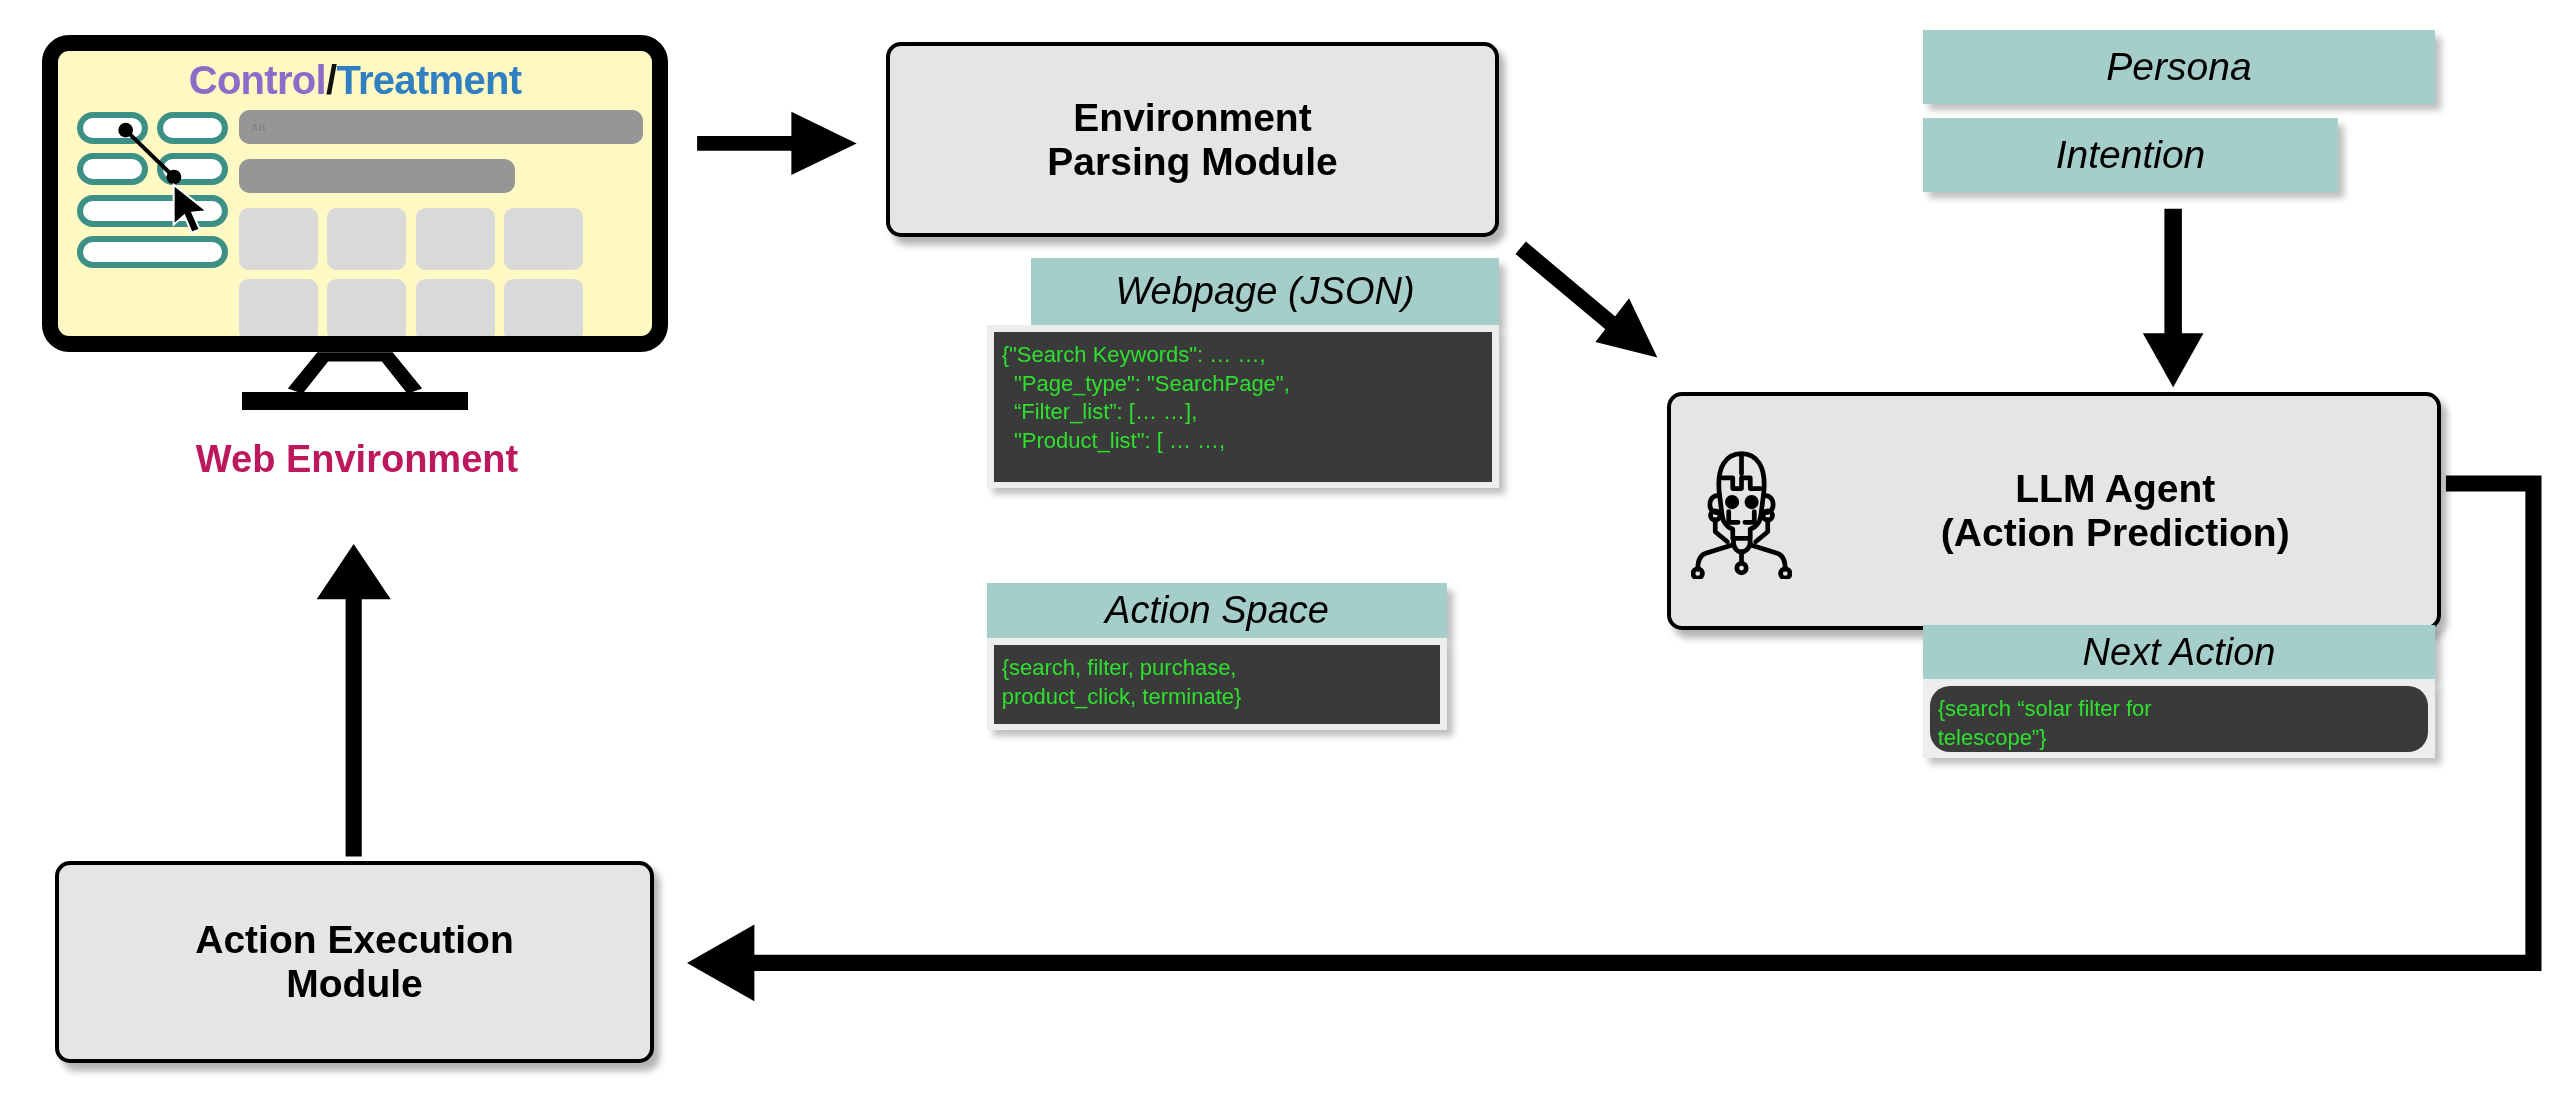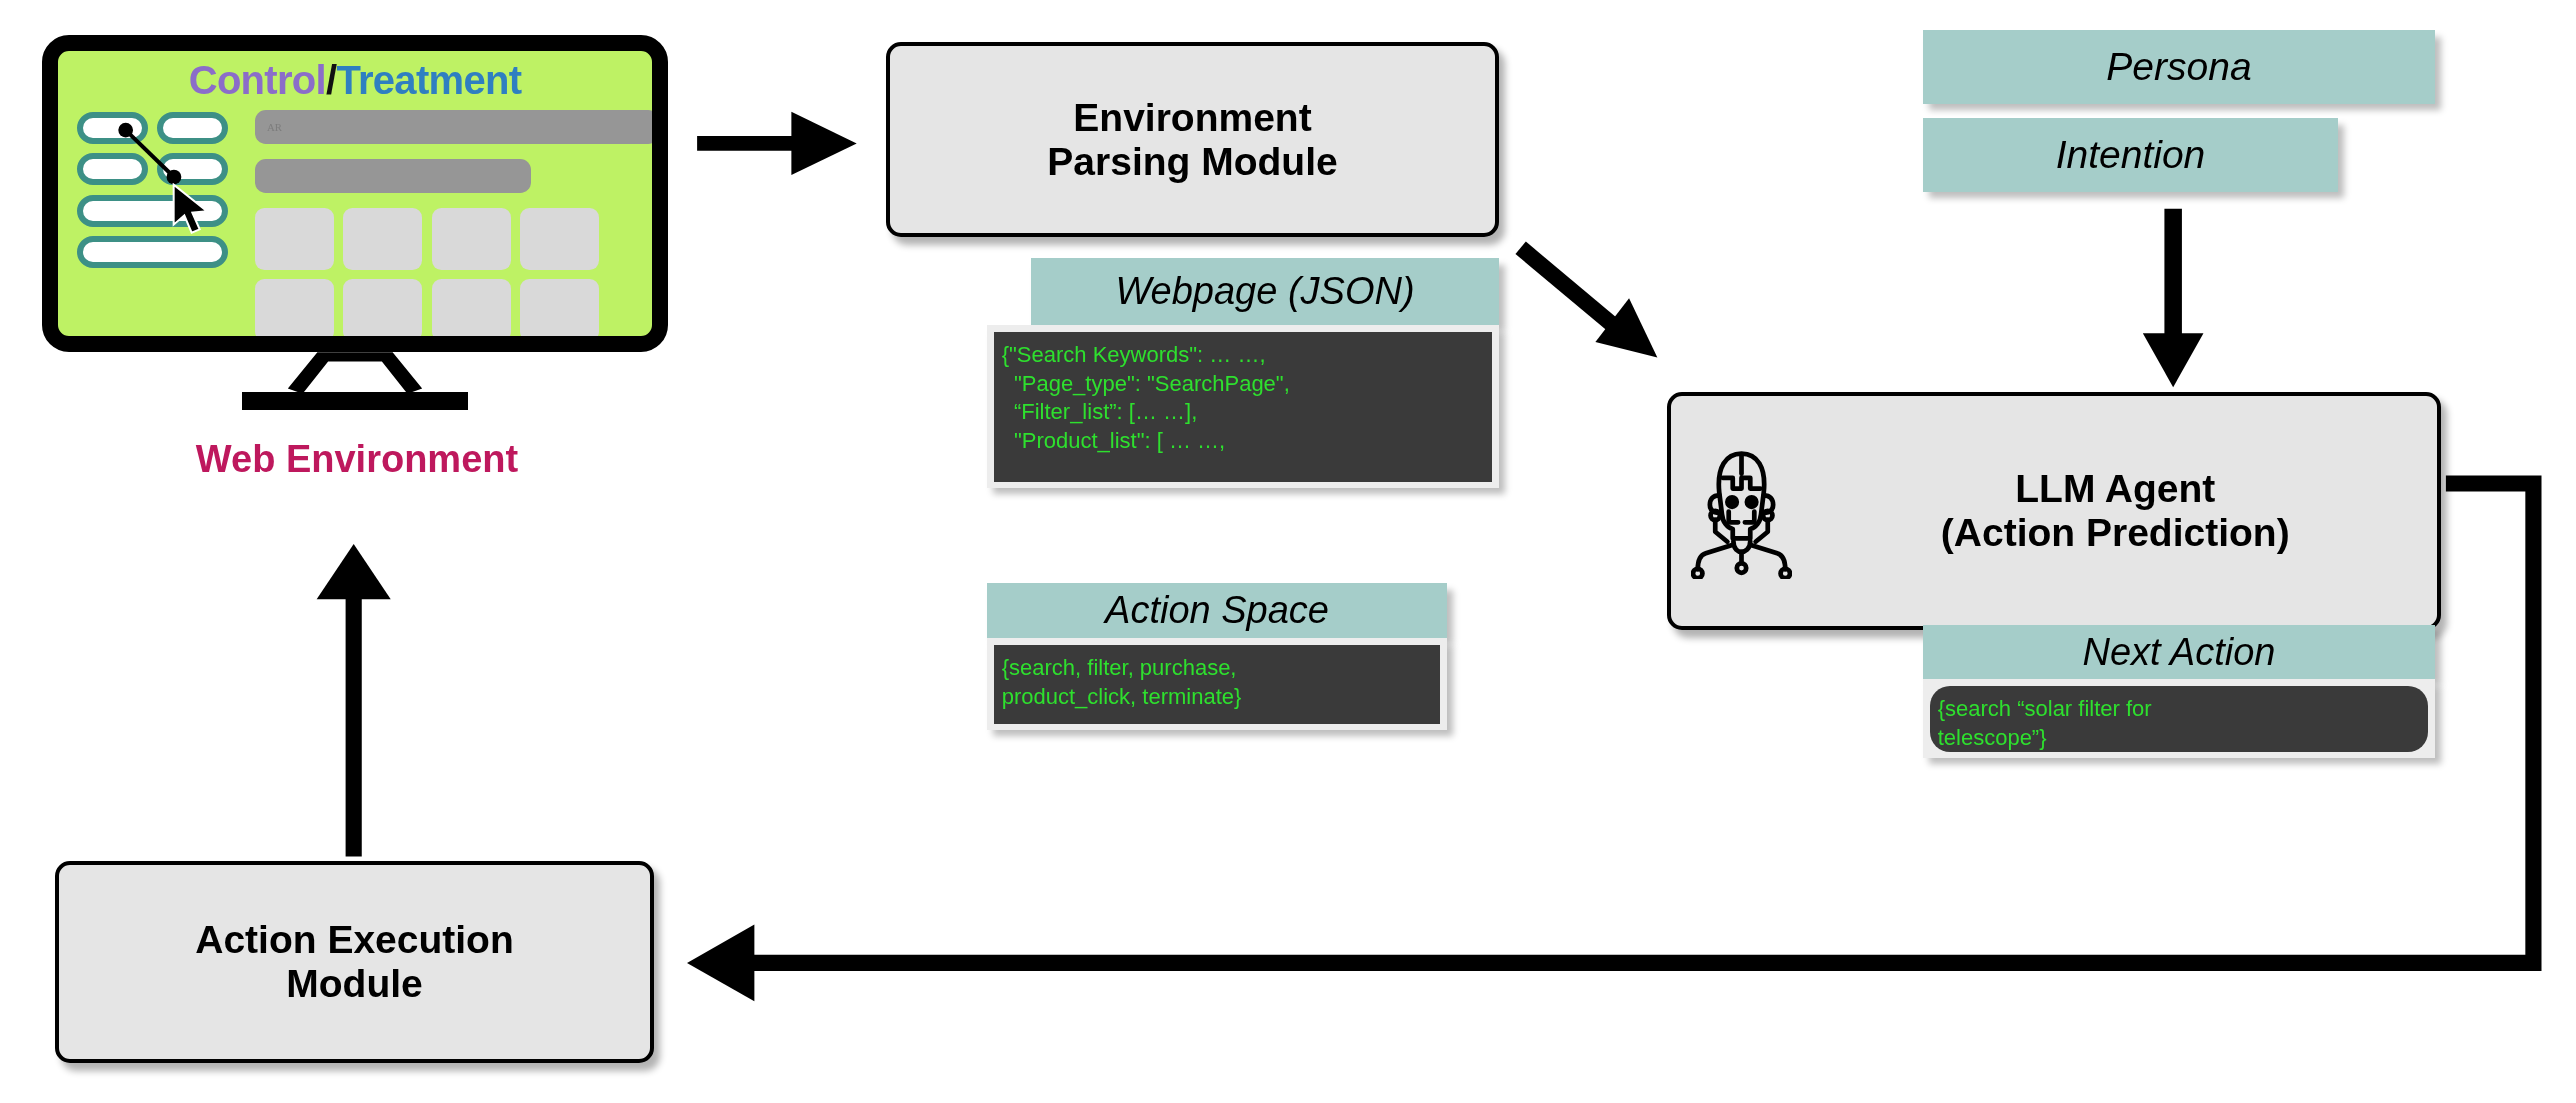--- a/index.html
+++ b/index.html
@@ -9,21 +9,21 @@
     font-family: "Liberation Sans", sans-serif;
     overflow: hidden;
   }
   #stage { position: relative; width: 2576px; height: 1103px; }
 
   
   #monitor-frame {
     position: absolute; left: 42px; top: 35px;
     width: 626px; height: 317px;
     border: 16px solid #000; border-radius: 27px;
-    background: #bef264;
+    background: #fef9c3;
   }
   #screen { position: absolute; inset: 0; overflow: hidden; }
 
   #screen-title {
     position: absolute; left: 0; right: 0; top: 6.7px;
     text-align: center;
     font-size: 40px; font-weight: 700; letter-spacing: -0.7px;
     white-space: nowrap;
   }
   .t-control   { color: #8b6dc9; }
@@ -35,21 +35,21 @@
     border: 6.7px solid #3d9086; border-radius: 27px;
     background: #ffffff; height: 32px;
   }
   .pill-row { display: flex; gap: 9.4px; margin-bottom: 9.4px; }
   .pill-sm { width: 71px; }
   .pill-wide { width: 151px; margin-bottom: 9.4px; }
 
   #cursor-line { position: absolute; left: 19px; top: 61px; width: 155px; height: 114px; }
   #cursor-arrow { position: absolute; left: 113px; top: 132px; width: 40px; height: 54px; }
 
-  #content-panel { position: absolute; left: 197px; top: 59px; right: 13.5px; }
+  #content-panel { position: absolute; left: 181px; top: 59px; right: 13.5px; }
   .bar {
     background: #969696; border-radius: 10.8px; height: 34px;
     margin-bottom: 15px; position: relative;
   }
   .bar-full { width: 404px; }
   .bar-short { width: 276px; }
   .bar-ghost-text {
     position: absolute; left: 12px; top: 50%; transform: translateY(-50%);
     font-family: "Liberation Serif", serif;
     font-size: 10.8px; color: #7d7d7d;

